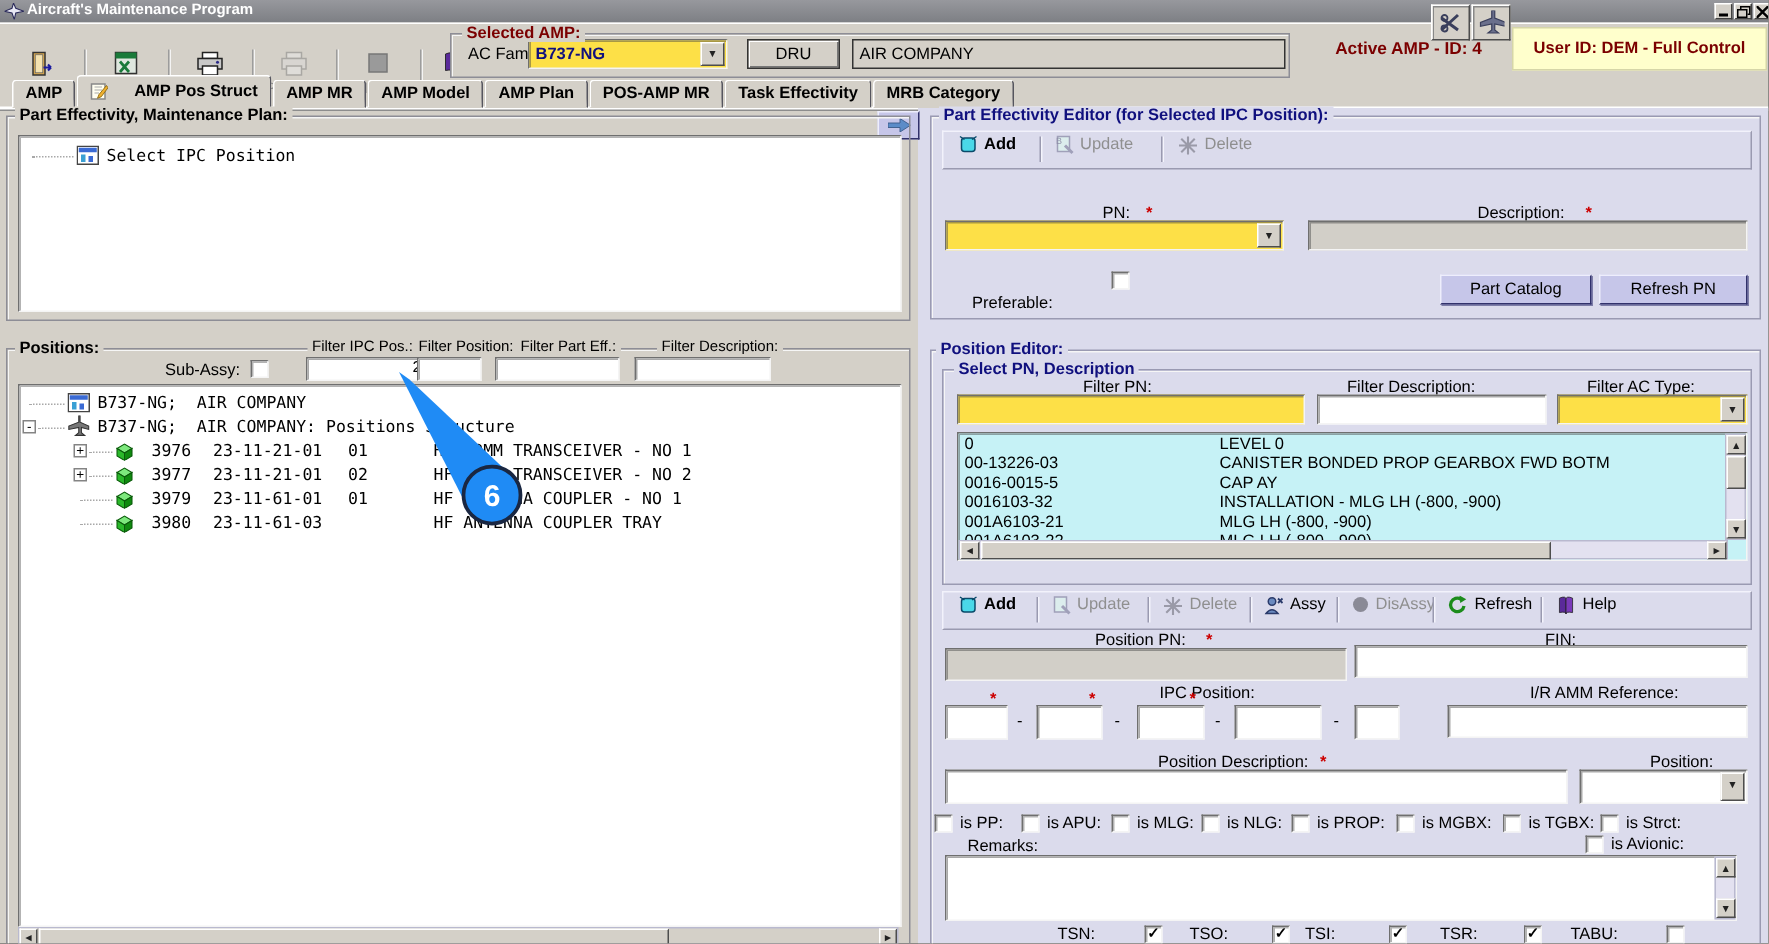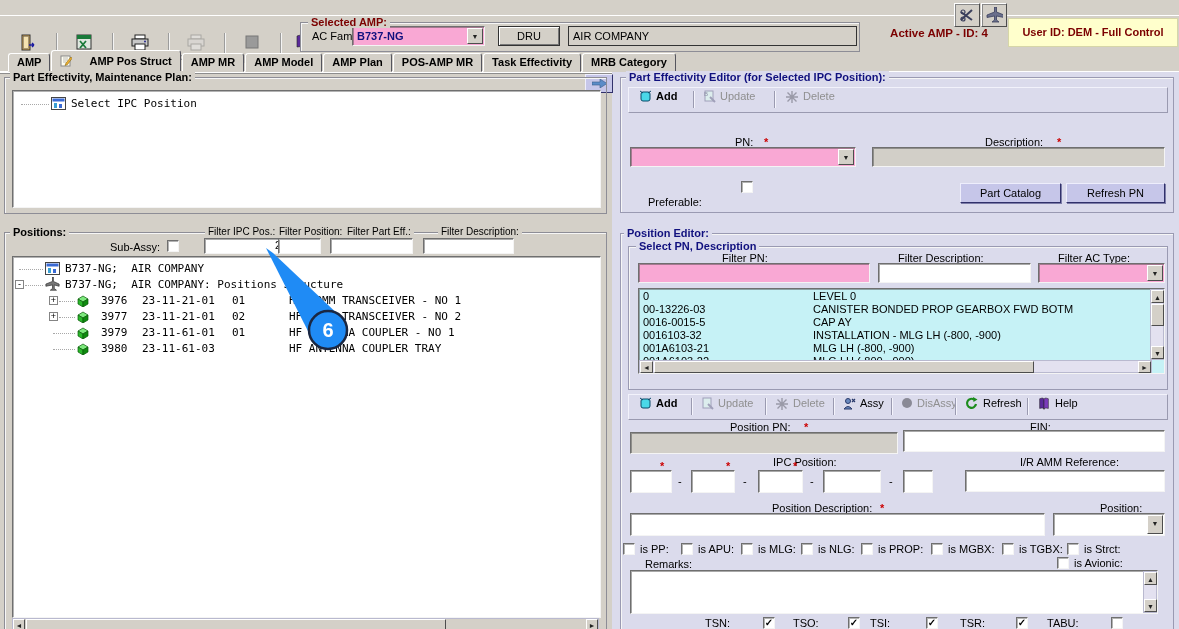--- a/index.html
+++ b/index.html
@@ -14,21 +14,21 @@
     border:1px solid;border-color:#fff #404040 #404040 #fff;box-sizing:border-box;}
   
   .gb{position:absolute;border:1px solid #8d8d96;box-shadow:1px 1px 0 #f6f6f6 inset;}
   .gb.lav{border-color:#9a9ab2;}
   .gt{position:absolute;font-weight:bold;padding:0 3px;z-index:3;}
   .gt.gray{background:#d4d0c8;color:#000;}
   .gt.lav{background:#dbdbec;color:#10107e;}
   .gt.red{background:#d4d0c8;color:#7b0000;}
   .sunken{position:absolute;background:#fff;border:1px solid;border-color:#6f6f6f #f4f4f4 #f4f4f4 #6f6f6f;
     box-shadow:inset 1px 1px 0 rgba(64,64,64,.45);box-sizing:border-box;}
-  .cyan{background:#f9a8d4;text-decoration:underline;}
+  .cyan{background:#fde047;text-decoration:underline;}
   .dis{background:#d2cfc8;}
   .raised{background:#d4d0c8;border:1px solid;border-color:#fff #4d4d4d #4d4d4d #fff;
     box-shadow:1px 1px 0 #888 inset;box-sizing:border-box;}
   .btn-lav{position:absolute;background:#c6c6e9;border:1px solid;border-color:#eeeefc #31316b #31316b #eeeefc;
     box-shadow:1px 1px 0 #7d7da8;box-sizing:border-box;text-align:center;font-size:11px;cursor:default;}
   .lbl{position:absolute;font-size:11px;white-space:nowrap;}
   .req{color:#cc0000;font-weight:bold;margin-left:4px;}
   .cb{position:absolute;width:12px;height:12px;background:#fff;border:1px solid;
     border-color:#6f6f6f #f4f4f4 #f4f4f4 #6f6f6f;box-shadow:inset 1px 1px 0 rgba(64,64,64,.4);
     box-sizing:border-box;font-size:10px;line-height:10px;text-align:center;font-weight:bold;}
@@ -69,20 +69,38 @@
   .sbarr{position:absolute;background:#d4d0c8;border:1px solid;border-color:#fff #4d4d4d #4d4d4d #fff;
     font-size:7px;text-align:center;color:#222;box-sizing:border-box;}
   .sbthumb{position:absolute;background:#d4d0c8;border:1px solid;border-color:#fff #4d4d4d #4d4d4d #fff;box-sizing:border-box;}
   .navy{color:#10107e;}
 </style>
 </head>
 <body>
 
 <div id="app">
 
+  <div id="titlebar">
+    <svg class="abs" style="left:3px;top:2px" width="13" height="11" viewBox="0 0 13 11">
+      <path d="M6 0 l1.5 3.5 5.5 2 -5.5 1.2 L6.5 11 5 6.7 0 5.5 5 3.5z" fill="#e8e8f4" stroke="#2a2a5a" stroke-width="0.7"></path>
+    </svg>
+    <span class="ttl">Aircraft's Maintenance Program</span>
+    <span class="winbtn" style="left:1143px">
+      <span class="abs" style="left:2px;top:6px;width:6px;height:2px;background:#000"></span>
+    </span>
+    <span class="winbtn" style="left:1156px">
+      <span class="abs" style="left:3px;top:1px;width:5px;height:4px;border:1px solid #000"></span>
+      <span class="abs" style="left:1px;top:3px;width:5px;height:4px;border:1px solid #000;background:#d4d0c8"></span>
+    </span>
+    <span class="winbtn" style="left:1169px">
+      <svg class="abs" style="left:1px;top:1px" width="8" height="8" viewBox="0 0 8 8">
+        <path d="M0 0 L8 8 M8 0 L0 8" stroke="#000" stroke-width="1.6"></path>
+      </svg>
+    </span>
+  </div>
 
   <div class="abs" style="left:0;top:15px;width:1179px;height:37px;border-top:1px solid #fff">
     <div class="bigbtn" style="left:2px">
       <svg width="18" height="18" viewBox="0 0 18 18">
         <rect x="3" y="1" width="8" height="15" fill="#d8a850" stroke="#333"></rect>
         <rect x="4.5" y="2.5" width="5" height="12" fill="#f4e2b0" stroke="#666" stroke-width=".5"></rect>
         <path d="M10 11 h5 m0 0 l-2-2 m2 2 l-2 2" stroke="#1a1aa0" stroke-width="1.4" fill="none"></path>
       </svg>
       <span class="bl">Close</span>
     </div>

